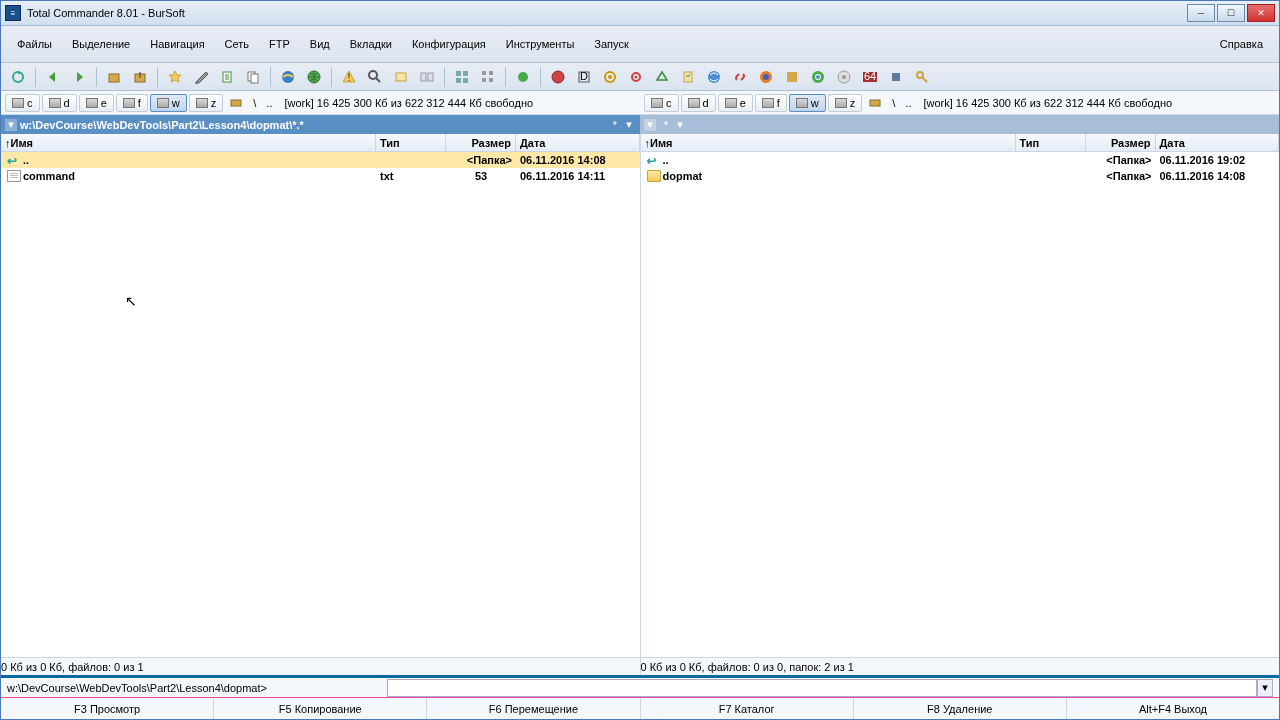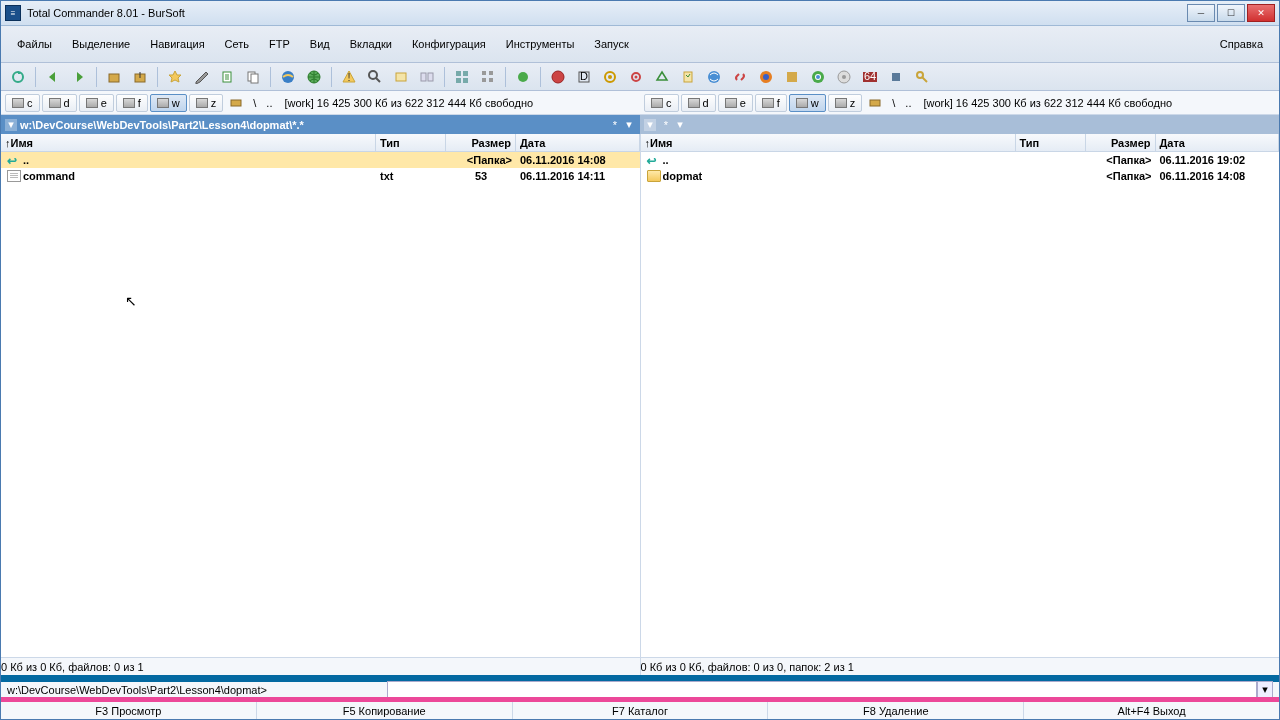--- a/index.html
+++ b/index.html
@@ -41,25 +41,25 @@
 .frow{display:flex;height:16px;align-items:center}
 .frow.selected{background:#ffe8a8}
 .frow .cell{padding:0 4px;white-space:nowrap;overflow:hidden}
 .ficon{width:14px;height:12px;margin:0 2px}
 .ficon.up{background:none;position:relative}
 .ficon.up::before{content:"↩";color:#2a9;font-size:12px;font-weight:bold}
 .ficon.folder{background:linear-gradient(#ffe9a8,#f4c95d);border:1px solid #c9a43a;border-radius:1px}
 .ficon.file{background:#fff;border:1px solid #999;position:relative}
 .ficon.file::after{content:"";position:absolute;top:2px;left:2px;right:2px;border-top:1px solid #bbb;box-shadow:0 2px 0 #bbb,0 4px 0 #bbb}
 .statline{height:18px;background:#f4f7fb;border-top:1px solid #ccd8e8;padding:2px 0;display:flex;align-items:center}
-.cmdline{height:22px;display:flex;align-items:center;background:#f4f7fb;border-top:7px solid #0369a1;padding:4px 6px}
+.cmdline{height:22px;display:flex;align-items:center;background:#f4f7fb;border-top:3px solid #0369a1;padding:4px 6px}
 .cmdline .prompt{padding:0 120px 0 0}
 .cmdline input{flex:1;height:18px;border:1px solid #aac;background:#fff;padding:0 3px}
 .cmdline .dd{width:16px;height:18px;border:1px solid #aac;background:#eef;display:flex;align-items:center;justify-content:center}
-.fnbar{height:22px;display:flex;background:#f4f7fb;border-top:5px solid #ec4899}
+.fnbar{height:22px;display:flex;background:#f4f7fb;border-top:1px solid #ec4899}
 .fnbar .fn{flex:1;display:flex;align-items:center;justify-content:center;border-right:1px solid #ccd8e8}
 .fnbar .fn:last-child{border-right:none}
 .cursor{position:absolute;left:125px;top:293px;pointer-events:none;font-size:14px;color:#000}
 svg{display:block}
 </style>
 </head>
 <body>
 
 <div class="window">
   <div class="titlebar">
@@ -440,19 +440,20 @@
 
   <div class="cmdline">
     <span class="prompt">w:\DevCourse\WebDevTools\Part2\Lesson4\dopmat&gt;</span>
     <input type="text" style="">
     <div class="dd">▾</div>
   </div>
 
   <div class="fnbar">
     <div class="fn">F3 Просмотр</div>
     <div class="fn">F5 Копирование</div>
+    <div class="fn">F6 Перемещение</div>
     <div class="fn">F7 Каталог</div>
     <div class="fn">F8 Удаление</div>
     <div class="fn">Alt+F4 Выход</div>
   </div>
 </div>
 
 <div class="cursor">↖</div>
 
 </body></html>

